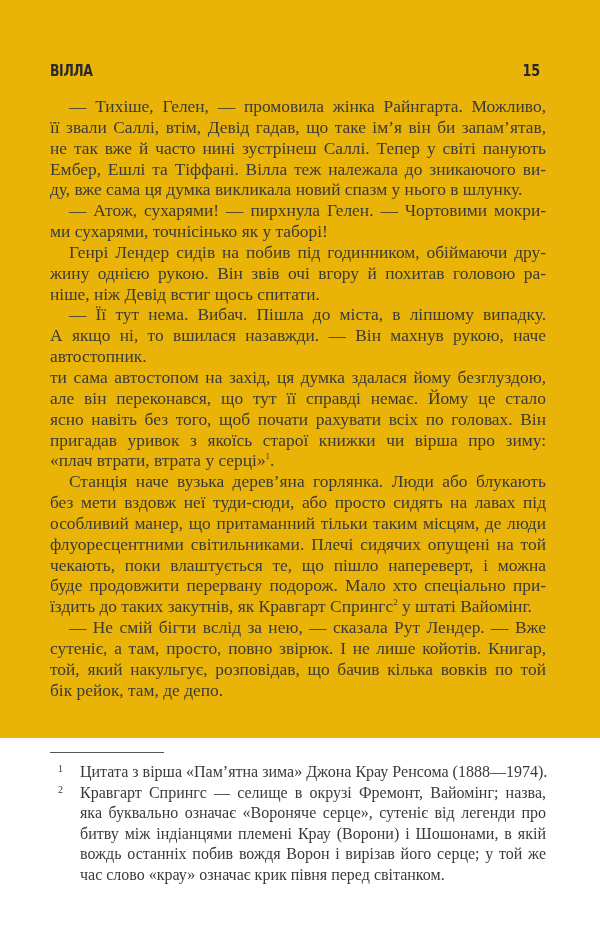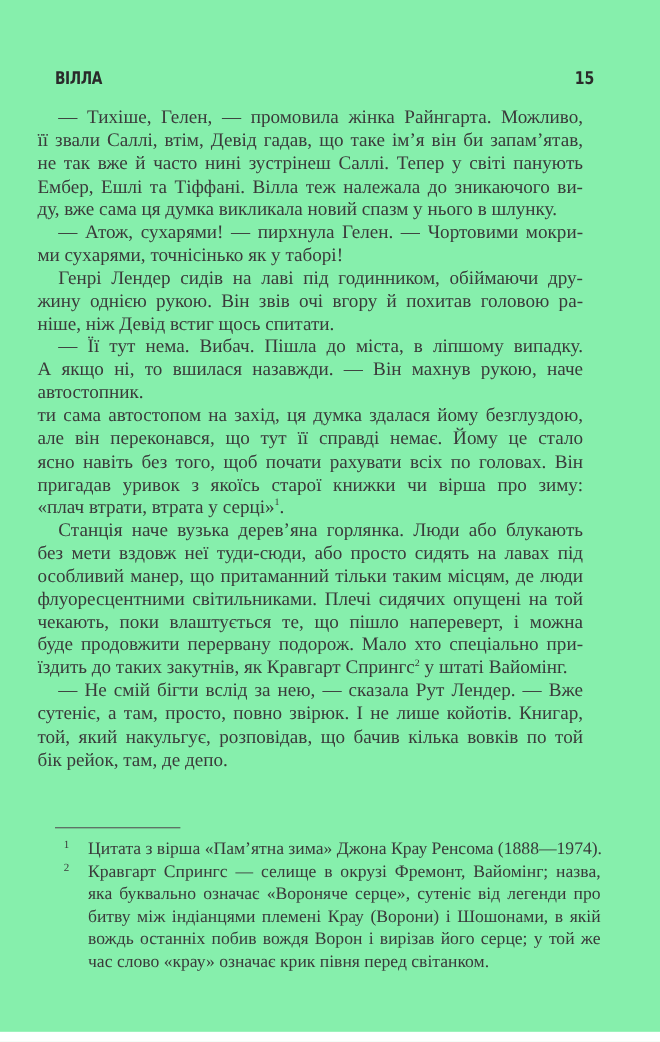--- a/index.html
+++ b/index.html
@@ -1,30 +1,30 @@
 <!DOCTYPE html>
 <html><head>
   <meta charset="utf-8">
   <style>
     html, body { margin: 0; padding: 0; background: #ffffff; }
     body { width: 600px; height: 947px; position: relative; overflow: hidden; }
-    .page { position: absolute; left: 0; top: 0; width: 600px; height: 938px; background: #86efac; }
+    .page { position: absolute; left: 0; top: 0; width: 600px; height: 738px; background: #eab308; }
     .running-head {
       position: absolute; top: 61px; left: 50px; width: 495px; height: 22px;
       font-family: "DejaVu Sans", sans-serif; font-weight: bold; font-size: 16px;
       color: #2a2a2a; letter-spacing: -0.5px;
       transform: scaleX(0.78); transform-origin: left center;
     }
     .folio {
       position: absolute; top: 61px; right: 60px; height: 22px;
       font-family: "DejaVu Sans", sans-serif; font-weight: bold; font-size: 16px;
       color: #2a2a2a; transform: scaleX(0.8); transform-origin: right center;
     }
     .body-text {
-      position: absolute; top: 96px; left: 34px; width: 496px;
+      position: absolute; top: 96px; left: 50px; width: 496px;
       font-family: "Liberation Serif", serif; font-size: 17.4px; line-height: 20.85px;
       color: #3a3a3a;
     }
     .line { display: block; white-space: nowrap; text-align: justify; text-align-last: justify; height: 20.85px; }
     .line.last { text-align-last: left; }
     .line.indent { padding-left: 19px; }
     sup { font-size: 9px; line-height: 0; vertical-align: 7px; }
     .fn-rule { position: absolute; top: 752px; left: 50px; width: 114px; height: 0; border-top: 1px solid #555; }
     .footnotes {
       position: absolute; top: 762px; left: 50px; width: 496px;
@@ -42,21 +42,21 @@
   <div class="folio">15</div>
 
   <div class="body-text" id="body-text">
       <span class="line indent"><span>— Тихіше, Гелен, — промовила жінка Райнгарта. Можливо,</span></span>
       <span class="line"><span>її звали Саллі, втім, Девід гадав, що таке ім’я він би запам’ятав,</span></span>
       <span class="line"><span>не так вже й часто нині зустрінеш Саллі. Тепер у світі панують</span></span>
       <span class="line"><span>Ембер, Ешлі та Тіффані. Вілла теж належала до зникаючого ви-</span></span>
       <span class="line last"><span>ду, вже сама ця думка викликала новий спазм у нього в шлунку.</span></span>
       <span class="line indent"><span>— Атож, сухарями! — пирхнула Гелен. — Чортовими мокри-</span></span>
       <span class="line last"><span>ми сухарями, точнісінько як у таборі!</span></span>
-      <span class="line indent"><span>Генрі Лендер сидів на лаві під годинником, обіймаючи дру-</span></span>
+      <span class="line indent"><span>Генрі Лендер сидів на побив під годинником, обіймаючи дру-</span></span>
       <span class="line"><span>жину однією рукою. Він звів очі вгору й похитав головою ра-</span></span>
       <span class="line last"><span>ніше, ніж Девід встиг щось спитати.</span></span>
       <span class="line indent"><span>— Її тут нема. Вибач. Пішла до міста, в ліпшому випадку.</span></span>
       <span class="line"><span>А якщо ні, то вшилася назавжди. — Він махнув рукою, наче</span></span>
       <span class="line last"><span>автостопник.</span></span>
       <span class="line"><span>ти сама автостопом на захід, ця думка здалася йому безглуздою,</span></span>
       <span class="line"><span>але він переконався, що тут її справді немає. Йому це стало</span></span>
       <span class="line"><span>ясно навіть без того, щоб почати рахувати всіх по головах. Він</span></span>
       <span class="line"><span>пригадав уривок з якоїсь старої книжки чи вірша про зиму:</span></span>
       <span class="line last"><span>«плач втрати, втрата у серці»</span><sup>1</sup><span>.</span></span>

